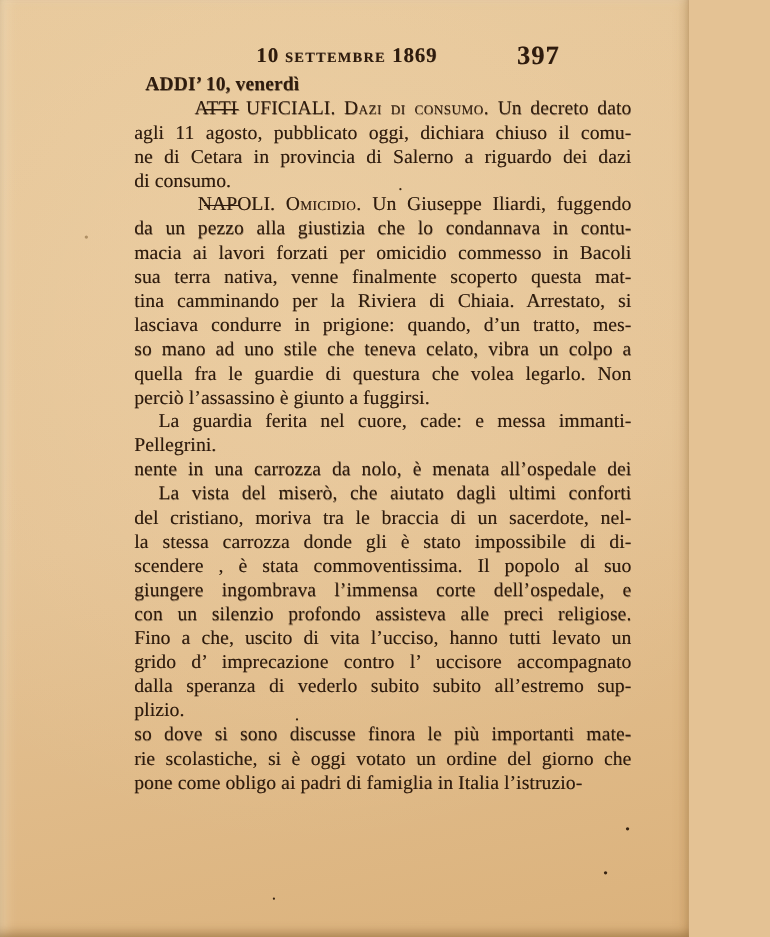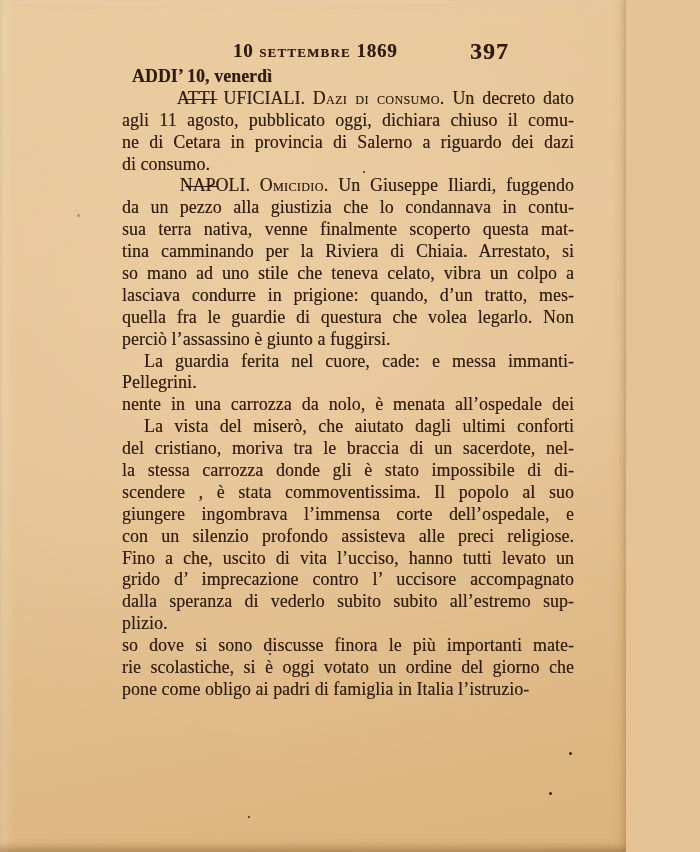--- a/index.html
+++ b/index.html
@@ -67,24 +67,25 @@
   <div class="page-number">397</div>
 
   <div class="text-block" id="text-block">
       <div class="line no-just" style="text-indent: 10px;"><span class="bold">ADDI’ 10, venerdì</span></div>
       <div class="line" style="text-indent: 17px;"><span class="dash"><span class="dash-glyph">—</span></span><span> ATTI UFICIALI. </span><span class="smallcaps">Dazi di consumo.</span><span> Un decreto dato</span></div>
       <div class="line"><span>agli 11 agosto, pubblicato oggi, dichiara chiuso il comu-</span></div>
       <div class="line"><span>ne di Cetara in provincia di Salerno a riguardo dei dazi</span></div>
       <div class="line no-just"><span>di consumo.</span></div>
       <div class="line" style="text-indent: 17px;"><span class="dash"><span class="dash-glyph">—</span></span><span> NAPOLI. </span><span class="smallcaps">Omicidio.</span><span> Un Giuseppe Iliardi, fuggendo</span></div>
       <div class="line"><span>da un pezzo alla giustizia che lo condannava in contu-</span></div>
+      <div class="line"><span>macia ai lavori forzati per omicidio commesso in Bacoli</span></div>
       <div class="line"><span>sua terra nativa, venne finalmente scoperto questa mat-</span></div>
       <div class="line"><span>tina camminando per la Riviera di Chiaia. Arrestato, si</span></div>
+      <div class="line"><span>lasciava condurre in prigione: quando, d’un tratto, mes-</span></div>
       <div class="line"><span>so mano ad uno stile che teneva celato, vibra un colpo a</span></div>
-      <div class="line"><span>lasciava condurre in prigione: quando, d’un tratto, mes-</span></div>
       <div class="line"><span>quella fra le guardie di questura che volea legarlo. Non</span></div>
       <div class="line no-just"><span>perciò l’assassino è giunto a fuggirsi.</span></div>
       <div class="line" style="text-indent: 22px;"><span>La guardia ferita nel cuore, cade: e messa immanti-</span></div>
       <div class="line no-just"><span>Pellegrini.</span></div>
       <div class="line"><span>nente in una carrozza da nolo, è menata all’ospedale dei</span></div>
       <div class="line" style="text-indent: 22px;"><span>La vista del miserò, che aiutato dagli ultimi conforti</span></div>
       <div class="line"><span>del cristiano, moriva tra le braccia di un sacerdote, nel-</span></div>
       <div class="line"><span>la stessa carrozza donde gli è stato impossibile di di-</span></div>
       <div class="line"><span>scendere , è stata commoventissima. Il popolo al suo</span></div>
       <div class="line"><span>giungere ingombrava l’immensa corte dell’ospedale, e</span></div>

